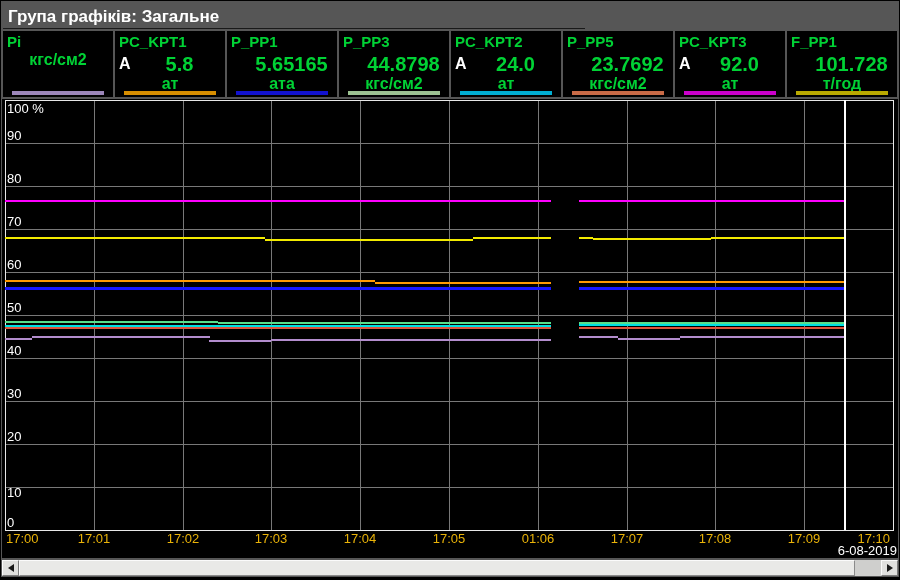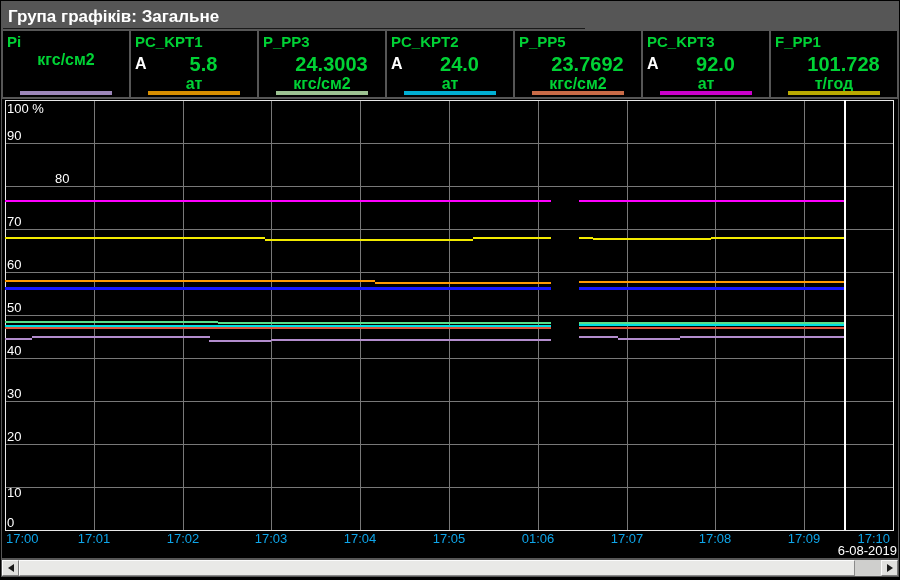--- a/index.html
+++ b/index.html
@@ -20,21 +20,21 @@
   .tile-a{width:15px;margin-left:4px;color:#ffffff;font-size:16px;line-height:18px;}
   .tile-value{flex:1;text-align:center;font-size:20px;line-height:20px;white-space:nowrap;}
   .tile-unit{text-align:center;font-size:16px;line-height:16px;margin-top:2px;white-space:nowrap;}
   .tile-bar{position:absolute;bottom:2px;left:50%;transform:translateX(-50%);width:92px;height:4px;}
 
   
   #chart{position:absolute;left:2px;top:99px;width:896px;height:459px;background:#000;text-align:center;}
   .axisline{position:absolute;background:#e8e8e8;}
   .gridline{position:absolute;background:#787878;}
   .ylabel{position:absolute;left:5px;color:#ffffff;font-size:13px;line-height:14px;white-space:nowrap;}
-  .xlabel{position:absolute;top:433px;color:#0ea5e9;font-size:13px;line-height:14px;white-space:nowrap;}
+  .xlabel{position:absolute;top:433px;color:#eab308;font-size:13px;line-height:14px;white-space:nowrap;}
   #cursor{position:absolute;width:2px;background:#ffffff;}
   .seg{position:absolute;}
   #chart-date{position:absolute;right:1px;top:445px;color:#ffffff;font-size:13px;line-height:14px;}
 
   
   #scrollbar{position:absolute;left:2px;top:559px;width:896px;height:18px;display:flex;align-items:center;background:#565656;}
   .sb-btn{width:17px;height:16px;background:#e0e0de;border-top:1px solid #fafafa;border-left:1px solid #fafafa;border-right:1px solid #7c7c7c;border-bottom:1px solid #7c7c7c;box-sizing:border-box;display:flex;align-items:center;justify-content:center;}
   .sb-track{flex:1;height:16px;background:#cfcfcd;position:relative;}
   .sb-thumb{position:absolute;left:0;top:0;height:16px;width:calc(100% - 26px);background:#e9e9e7;border-top:1px solid #fbfbfb;border-left:1px solid #fbfbfb;border-right:1px solid #8a8a8a;border-bottom:1px solid #8a8a8a;box-sizing:border-box;}
   .tri-left{width:0;height:0;border-top:4px solid transparent;border-bottom:4px solid transparent;border-right:6px solid #1a1a1a;}
@@ -61,26 +61,35 @@
   <div class="tile">
     <div class="tile-name">PC_KPT1</div>
     <div class="tile-mid">
       <span class="tile-a">A</span>
       <span class="tile-value">5.8</span>
     </div>
     <div class="tile-unit">ат</div>
     <div class="tile-bar" style="background: rgb(215, 142, 0);"></div>
   </div>
 
+  <div class="tile">
+    <div class="tile-name">P_PP1</div>
+    <div class="tile-mid">
+      <span class="tile-a"></span>
+      <span class="tile-value">5.65165</span>
+    </div>
+    <div class="tile-unit">ата</div>
+    <div class="tile-bar" style="background: rgb(18, 18, 207);"></div>
+  </div>
 
   <div class="tile">
     <div class="tile-name">P_PP3</div>
     <div class="tile-mid">
       <span class="tile-a"></span>
-      <span class="tile-value">24.3003</span>
+      <span class="tile-value">44.8798</span>
     </div>
     <div class="tile-unit">кгс/см2</div>
     <div class="tile-bar" style="background: rgb(156, 194, 145);"></div>
   </div>
 
   <div class="tile">
     <div class="tile-name">PC_KPT2</div>
     <div class="tile-mid">
       <span class="tile-a">A</span>
       <span class="tile-value">24.0</span>
@@ -138,21 +147,21 @@
       <div class="gridline" style="left: 536px; top: 2px; width: 1px; height: 429px; position: absolute;"></div>
       <div class="gridline" style="left: 625px; top: 2px; width: 1px; height: 429px; position: absolute;"></div>
       <div class="gridline" style="left: 713px; top: 2px; width: 1px; height: 429px; position: absolute;"></div>
       <div class="gridline" style="left: 802px; top: 2px; width: 1px; height: 429px; position: absolute;"></div>
       <div class="axisline" style="left: 3px; top: 1px; width: 1px; height: 431px; position: absolute;"></div>
       <div class="axisline" style="left: 3px; top: 1px; width: 888px; height: 1px; position: absolute;"></div>
       <div class="axisline" style="left: 3px; top: 431px; width: 889px; height: 1px; position: absolute;"></div>
       <div class="axisline" style="left: 891px; top: 1px; width: 1px; height: 431px; position: absolute;"></div>
       <div class="ylabel" style="top: 3px;">100 %</div>
       <div class="ylabel" style="top: 30px;">90</div>
-      <div class="ylabel" style="top: 73px; padding-left: 48px;">80</div>
+      <div class="ylabel" style="top: 73px;">80</div>
       <div class="ylabel" style="top: 116px;">70</div>
       <div class="ylabel" style="top: 159px;">60</div>
       <div class="ylabel" style="top: 202px;">50</div>
       <div class="ylabel" style="top: 245px;">40</div>
       <div class="ylabel" style="top: 288px;">30</div>
       <div class="ylabel" style="top: 331px;">20</div>
       <div class="ylabel" style="top: 387px;">10</div>
       <div class="ylabel" style="top: 417px;">0</div>
       <div class="xlabel" style="left: 4px;">17:00</div>
       <div class="xlabel" style="left: 92px; transform: translateX(-50%);">17:01</div>

